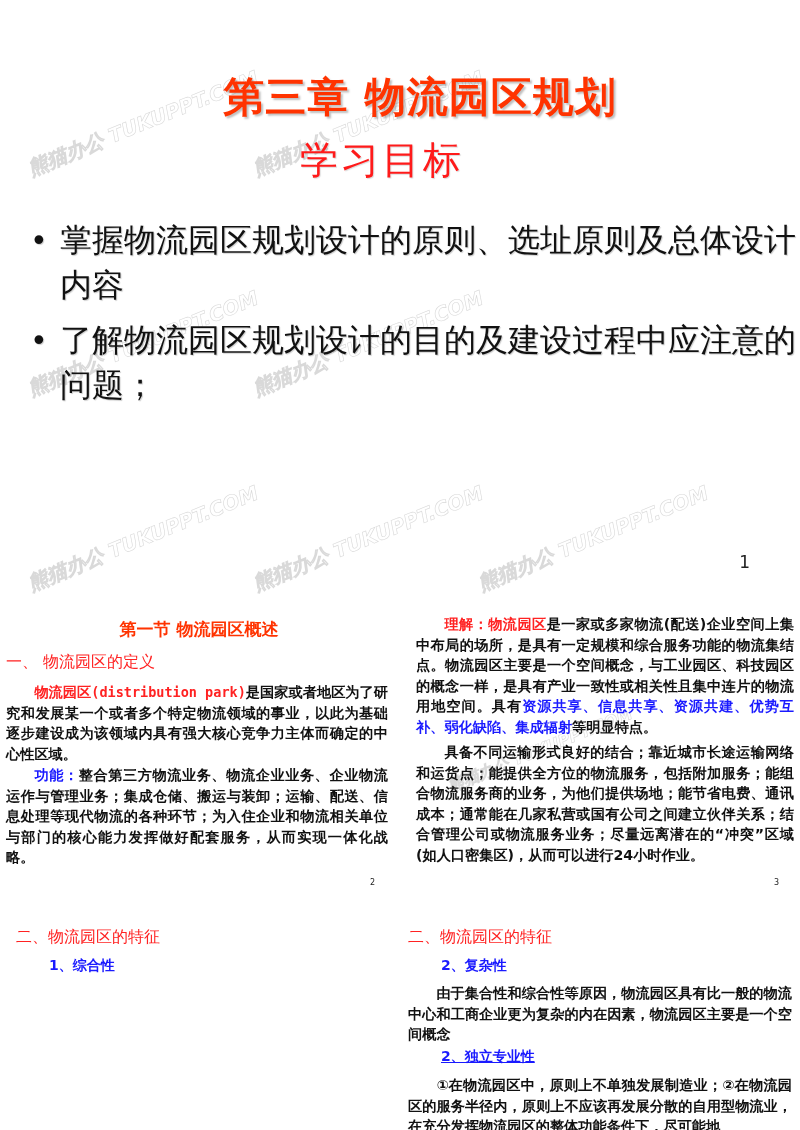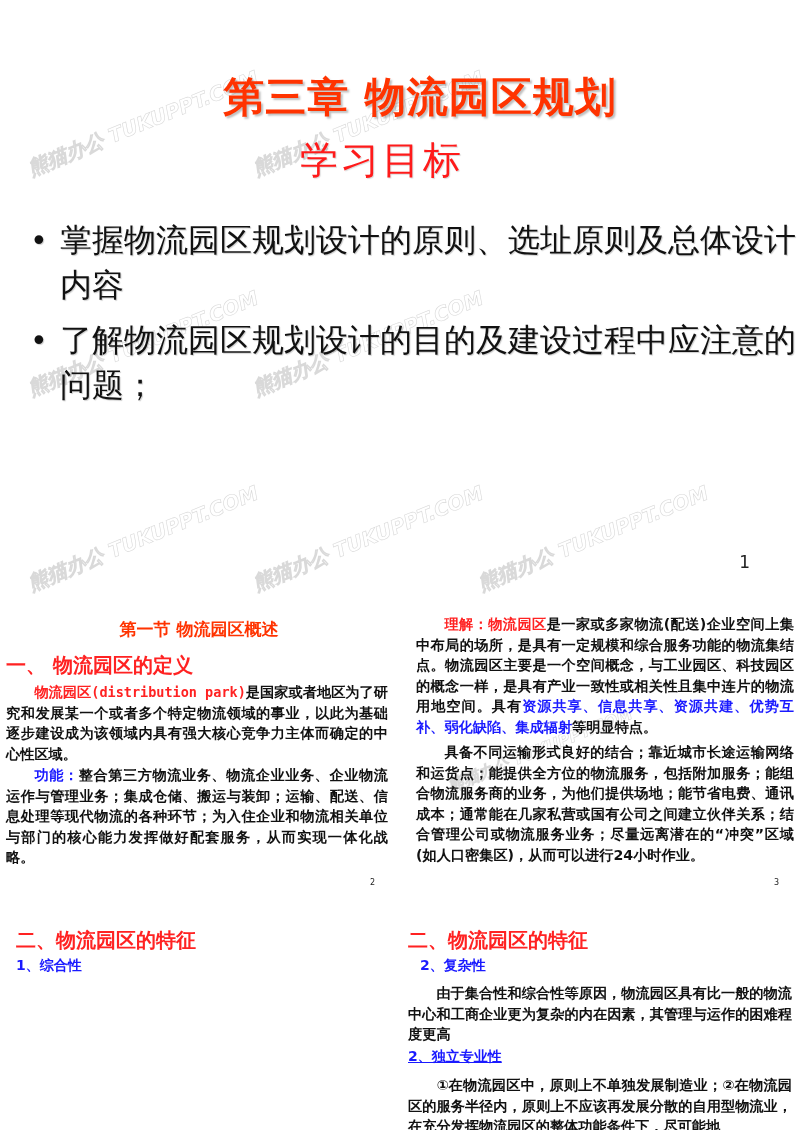--- a/index.html
+++ b/index.html
@@ -24,22 +24,22 @@
             font-size: 38px; color: #ff1a1a; letter-spacing: 3px;
             text-shadow: 1px 1px 1px rgba(0,0,0,0.15); }
   .s1-bullets { position: absolute; top: 218px; left: 28px; width: 770px; margin: 0; padding: 0; list-style: none; }
   .s1-bullets li { position: relative; padding-left: 32px; font-size: 32px; line-height: 45px;
                    margin-bottom: 10px; color: #111; text-shadow: 1px 1px 1px rgba(0,0,0,0.2); }
   .s1-bullets .dot { position: absolute; left: 2px; top: 0; font-size: 30px; }
   .pagenum { position: absolute; font-size: 11px; color: #222; }
   .s1-pn { right: 50px; top: 552px; font-size: 17px; }
 
   .s-h-center { text-align: center; font-weight: bold; color: #ff3300; font-size: 17px; }
-  .s-h-red { font-weight: bold; color: #ff2222; font-size: 20px; text-align: right; }
-  .s-h-blue { font-weight: bold; color: #1a1aff; font-size: 14px; }
+  .s-h-red { font-weight: normal; color: #ff2222; font-size: 16px; text-align: right; }
+  .s-h-blue { font-weight: bold; color: #1a1aff; font-size: 14px; margin-left: 33px; }
   .p { font-size: 14.2px; line-height: 20.5px; font-weight: bold; color: #111; text-align: justify; }
   .indent { text-indent: 2em; }
   .red { color: #ff2222; }
   .blue { color: #1a1aff; }
   .mono { font-family: "DejaVu Sans Mono", "Liberation Mono", monospace; font-weight: bold; font-size: 13.5px; }
 </style>
 </head>
 <body>
 
 <div class="slide slide1">
@@ -87,17 +87,17 @@
   <div class="pagenum" style="left:372px;top:278px;font-size:8px;">3</div>
 </div>
 
 <div class="slide slide4">
   <div class="s-h-red" style="position:absolute;top:22px;left:16px;">二、物流园区的特征</div>
   <div class="s-h-blue" style="position:absolute;top:52px;left:16px;">1、综合性</div>
 </div>
 
 <div class="slide slide5">
   <div class="s-h-red" style="position:absolute;top:22px;left:6px;">二、物流园区的特征</div>
-  <div class="s-h-blue" style="position:absolute;top:52px;left:18px;">2、复杂性</div>
-  <div class="p indent" style="position:absolute;top:78px;left:6px;width:384px;">由于集合性和综合性等原因，物流园区具有比一般的物流中心和工商企业更为复杂的内在因素，其管理与运作的困难程度更高</div>
+  <div class="s-h-blue" style="position:absolute;top:52px;left:6px;">2、复杂性</div>
+  <div class="p indent" style="position:absolute;top:78px;left:6px;width:384px;">由于集合性和综合性等原因，物流园区具有比一般的物流中心和工商企业更为复杂的内在因素，物流园区主要是一个空间概念</div>
   <div class="s-h-blue" style="position:absolute;top:143px;left:6px;text-decoration:underline;">2、独立专业性</div>
   <div class="p indent" style="position:absolute;top:170px;left:6px;width:384px;">①在物流园区中，原则上不单独发展制造业；②在物流园区的服务半径内，原则上不应该再发展分散的自用型物流业，在充分发挥物流园区的整体功能条件下，尽可能地</div>
 </div>
 
 </body></html>

